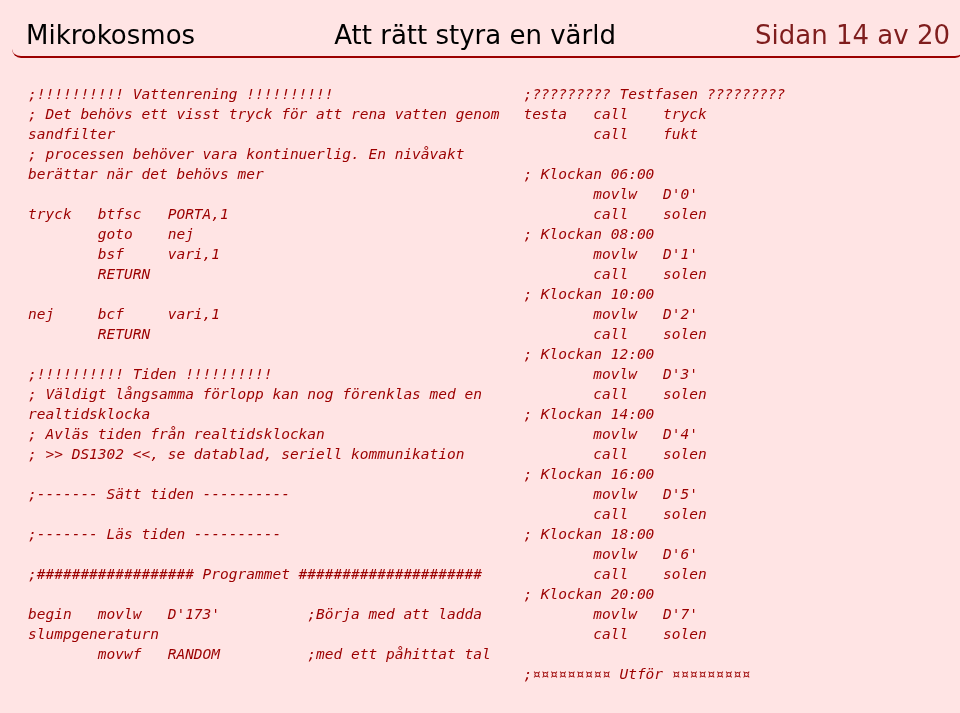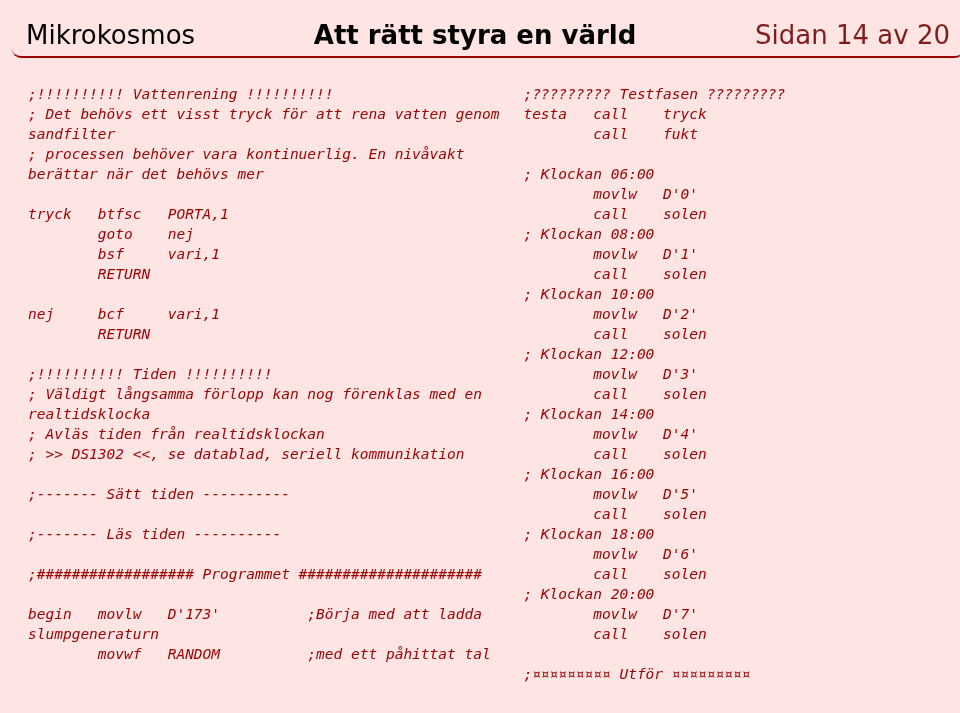--- a/index.html
+++ b/index.html
@@ -18,21 +18,21 @@
     padding: 4px 10px 2px 10px;
     border-bottom: 2px solid #9c0000;
   }
   .header-left {
     font-size: 26px;
     font-weight: 400;
     color: #000;
   }
   .header-center {
     font-size: 26px;
-    font-weight: 700;
+    font-weight: 400;
     color: #000;
   }
   .header-right {
     font-size: 26px;
     font-weight: 400;
     color: #7f1d1d;
   }
   .content {
     display: flex;
     padding: 18px 10px 10px 12px;

